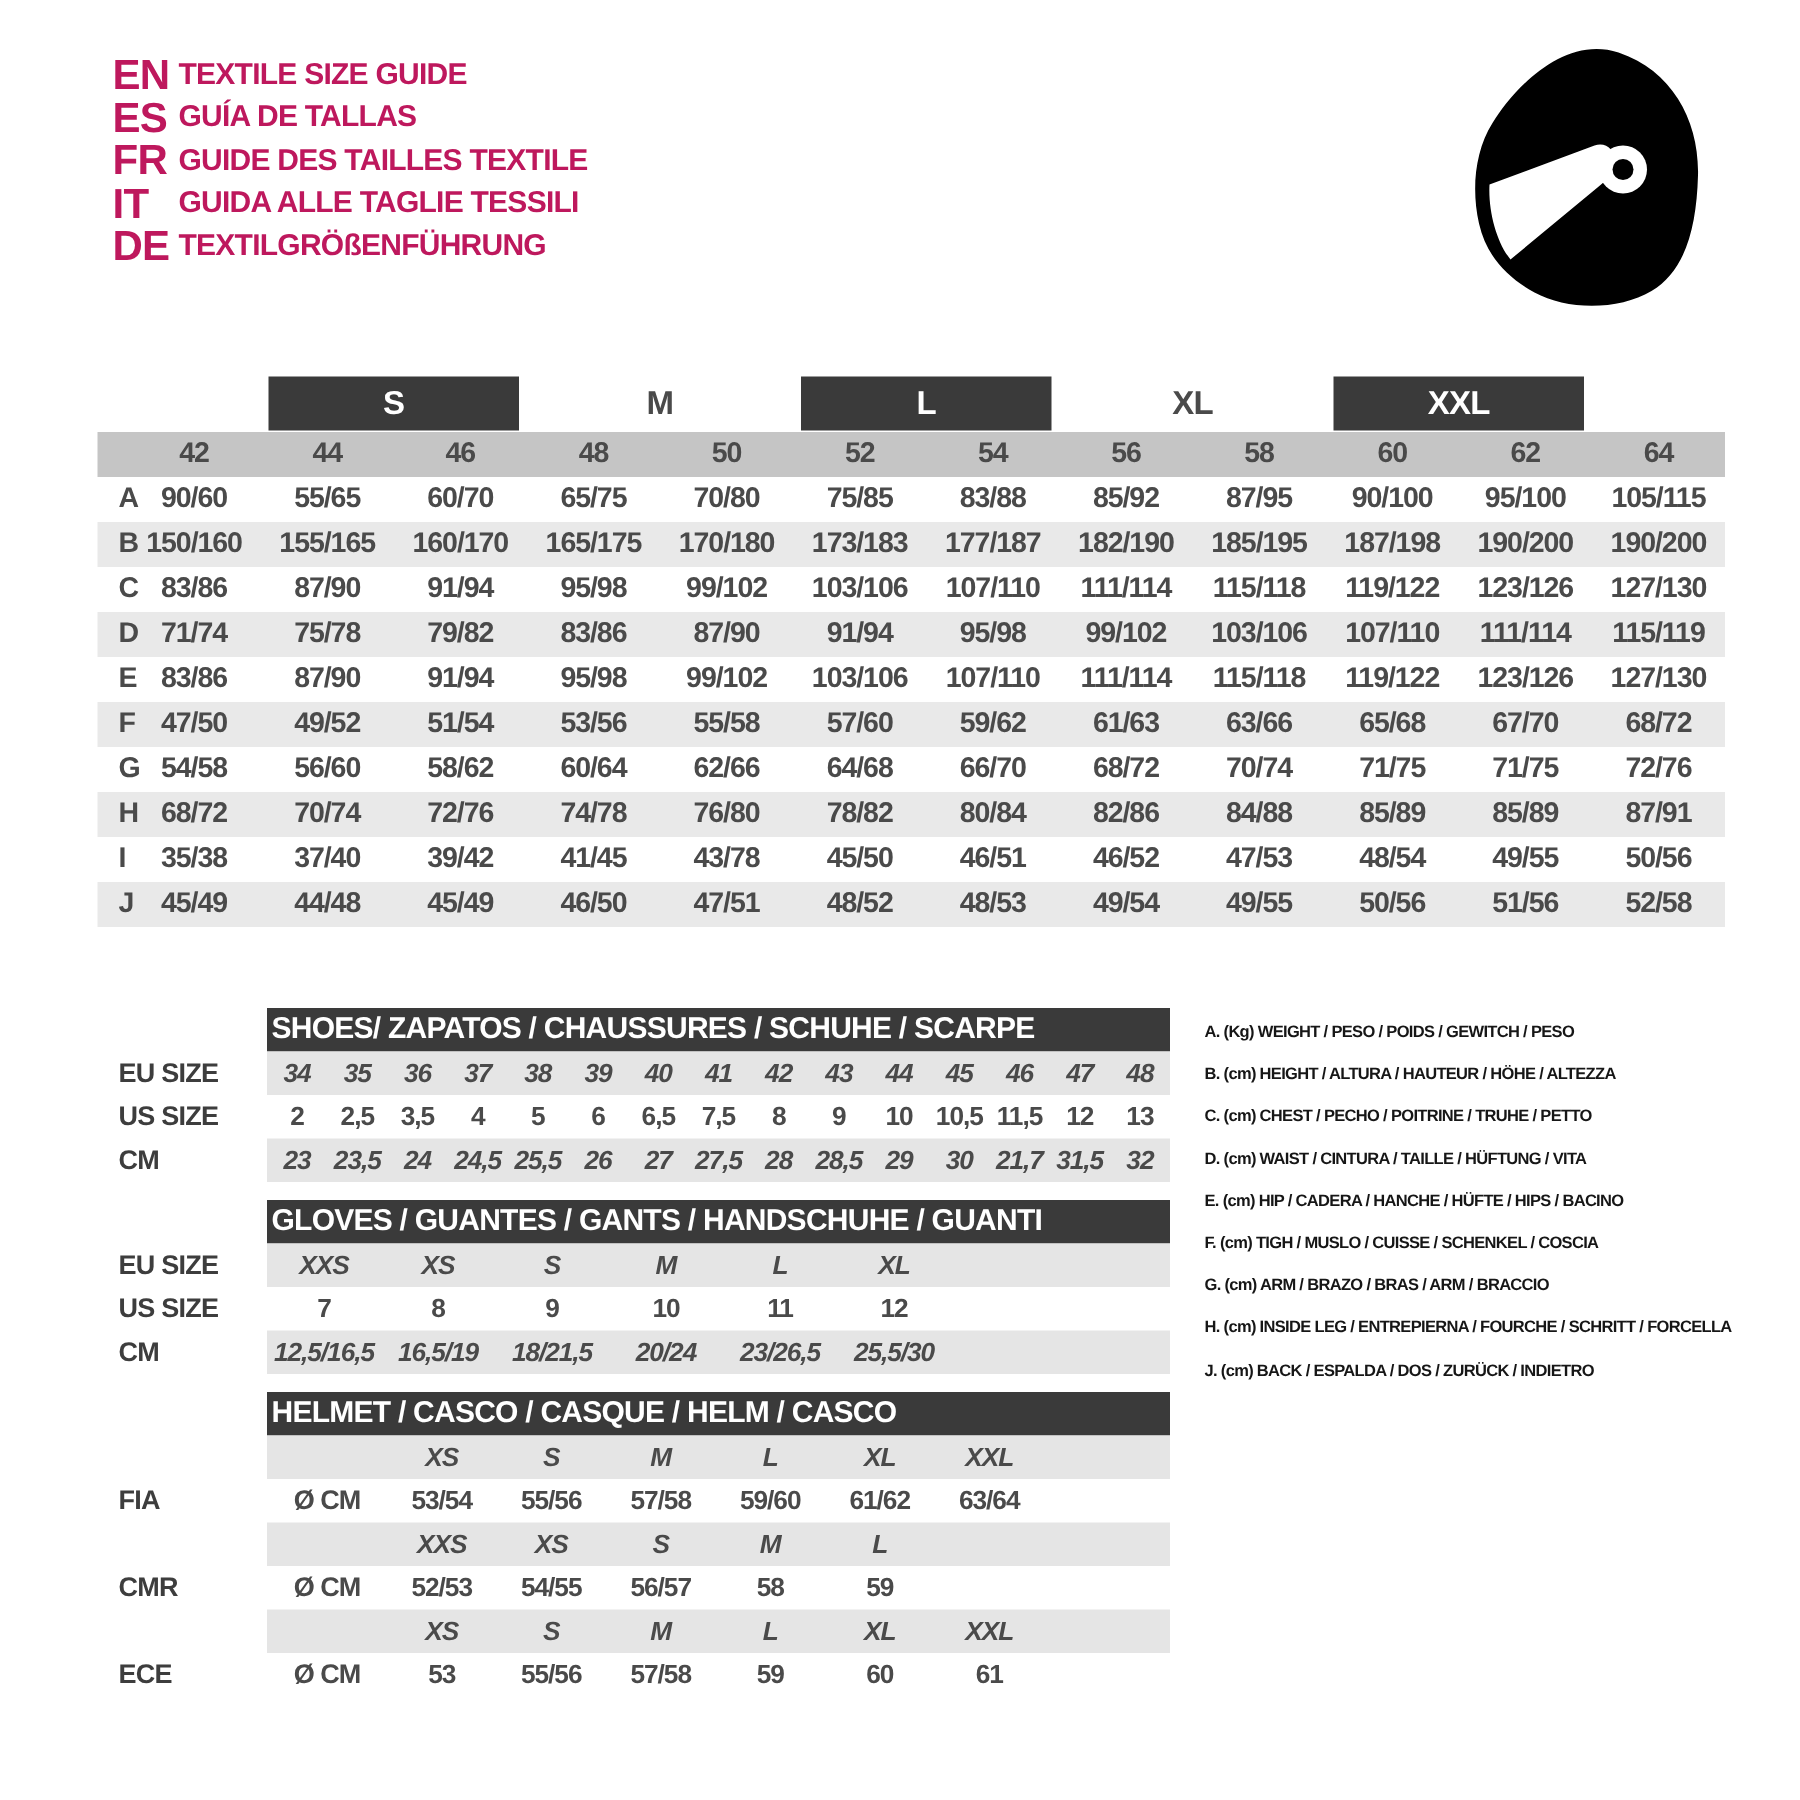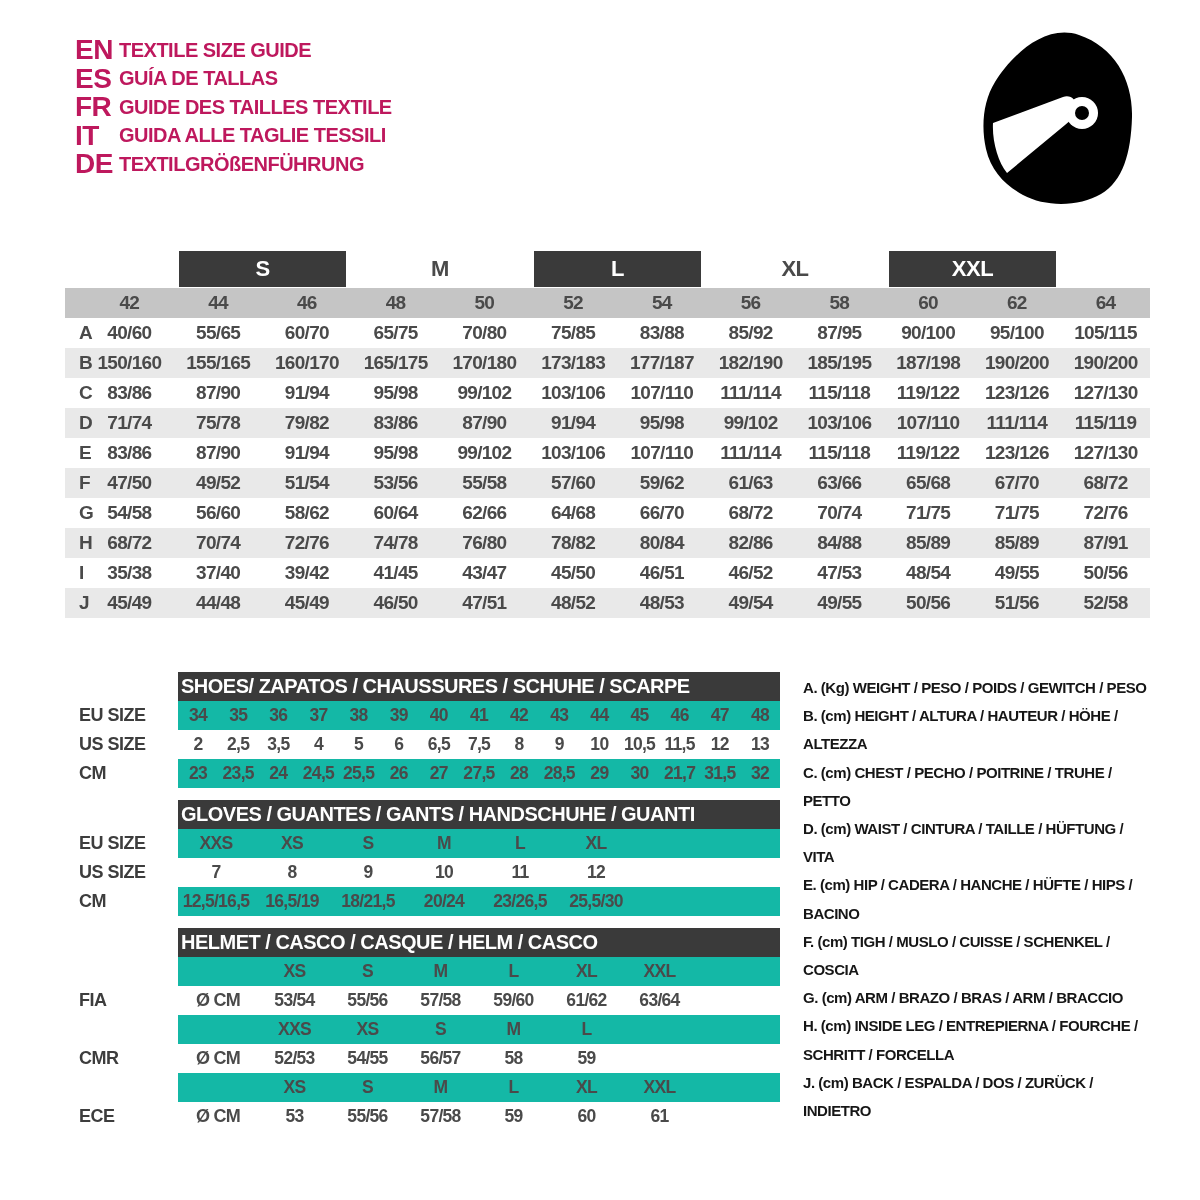--- a/index.html
+++ b/index.html
@@ -33,30 +33,30 @@
   .sub-table{position:absolute;left:65px;width:715px;}
   .shoes{top:672px;}
   .gloves{top:800px;}
   .helmet{top:928px;}
   .bar{margin-left:113px;width:602px;height:29px;background:#3a3a3a;color:#ffffff;
        display:flex;align-items:center;box-sizing:border-box;padding-left:3px;
        font-size:20px;letter-spacing:-0.5px;white-space:nowrap;}
   .s-row{display:grid;grid-template-columns:113px 602px;align-items:center;height:29px;}
   .s-lbl{font-size:18px;letter-spacing:-0.5px;color:#3d3d3d;padding-left:14px;}
   .s-cells{display:grid;height:29px;align-items:center;}
-  .s-cells.stripe{background:#14b8a6;}
+  .s-cells.stripe{background:#e5e5e5;font-style:italic;}
   .g15{grid-template-columns:repeat(15,1fr);}
   .g6{grid-template-columns:repeat(6,76px);}
   .h-grid{grid-template-columns:80px repeat(6,73px);}
   .sub-table .cell{font-size:17.5px;letter-spacing:-0.7px;}
   .cell.unit{font-size:18px;}
 
   
   .legend{position:absolute;left:803px;top:674px;width:352px;color:#161616;}
-  .legend-item{font-size:15px;letter-spacing:-0.45px;line-height:28.2px;}
+  .legend-item{font-size:11px;letter-spacing:-0.45px;line-height:28.2px;}
 </style>
 </head>
 <body>
 
 <div class="page">
 
   <div class="lang-list" id="lang-list">
       <div class="lang-row">
         <div class="lang-code">EN</div>
         <div class="lang-title">TEXTILE SIZE GUIDE</div>
@@ -106,21 +106,21 @@
         <div class="cell">54</div>
         <div class="cell">56</div>
         <div class="cell">58</div>
         <div class="cell">60</div>
         <div class="cell">62</div>
         <div class="cell">64</div>
       </div>
     <div id="main-rows">
         <div class="m-row">
           <div class="cell lbl">A</div>
-          <div class="cell">40/60</div>
+          <div class="cell">90/60</div>
           <div class="cell">55/65</div>
           <div class="cell">60/70</div>
           <div class="cell">65/75</div>
           <div class="cell">70/80</div>
           <div class="cell">75/85</div>
           <div class="cell">83/88</div>
           <div class="cell">85/92</div>
           <div class="cell">87/95</div>
           <div class="cell">90/100</div>
           <div class="cell">95/100</div>
@@ -230,21 +230,21 @@
           <div class="cell">85/89</div>
           <div class="cell">85/89</div>
           <div class="cell">87/91</div>
         </div>
         <div class="m-row">
           <div class="cell lbl">I</div>
           <div class="cell">35/38</div>
           <div class="cell">37/40</div>
           <div class="cell">39/42</div>
           <div class="cell">41/45</div>
-          <div class="cell">43/47</div>
+          <div class="cell">43/78</div>
           <div class="cell">45/50</div>
           <div class="cell">46/51</div>
           <div class="cell">46/52</div>
           <div class="cell">47/53</div>
           <div class="cell">48/54</div>
           <div class="cell">49/55</div>
           <div class="cell">50/56</div>
         </div>
         <div class="m-row stripe">
           <div class="cell lbl">J</div>

